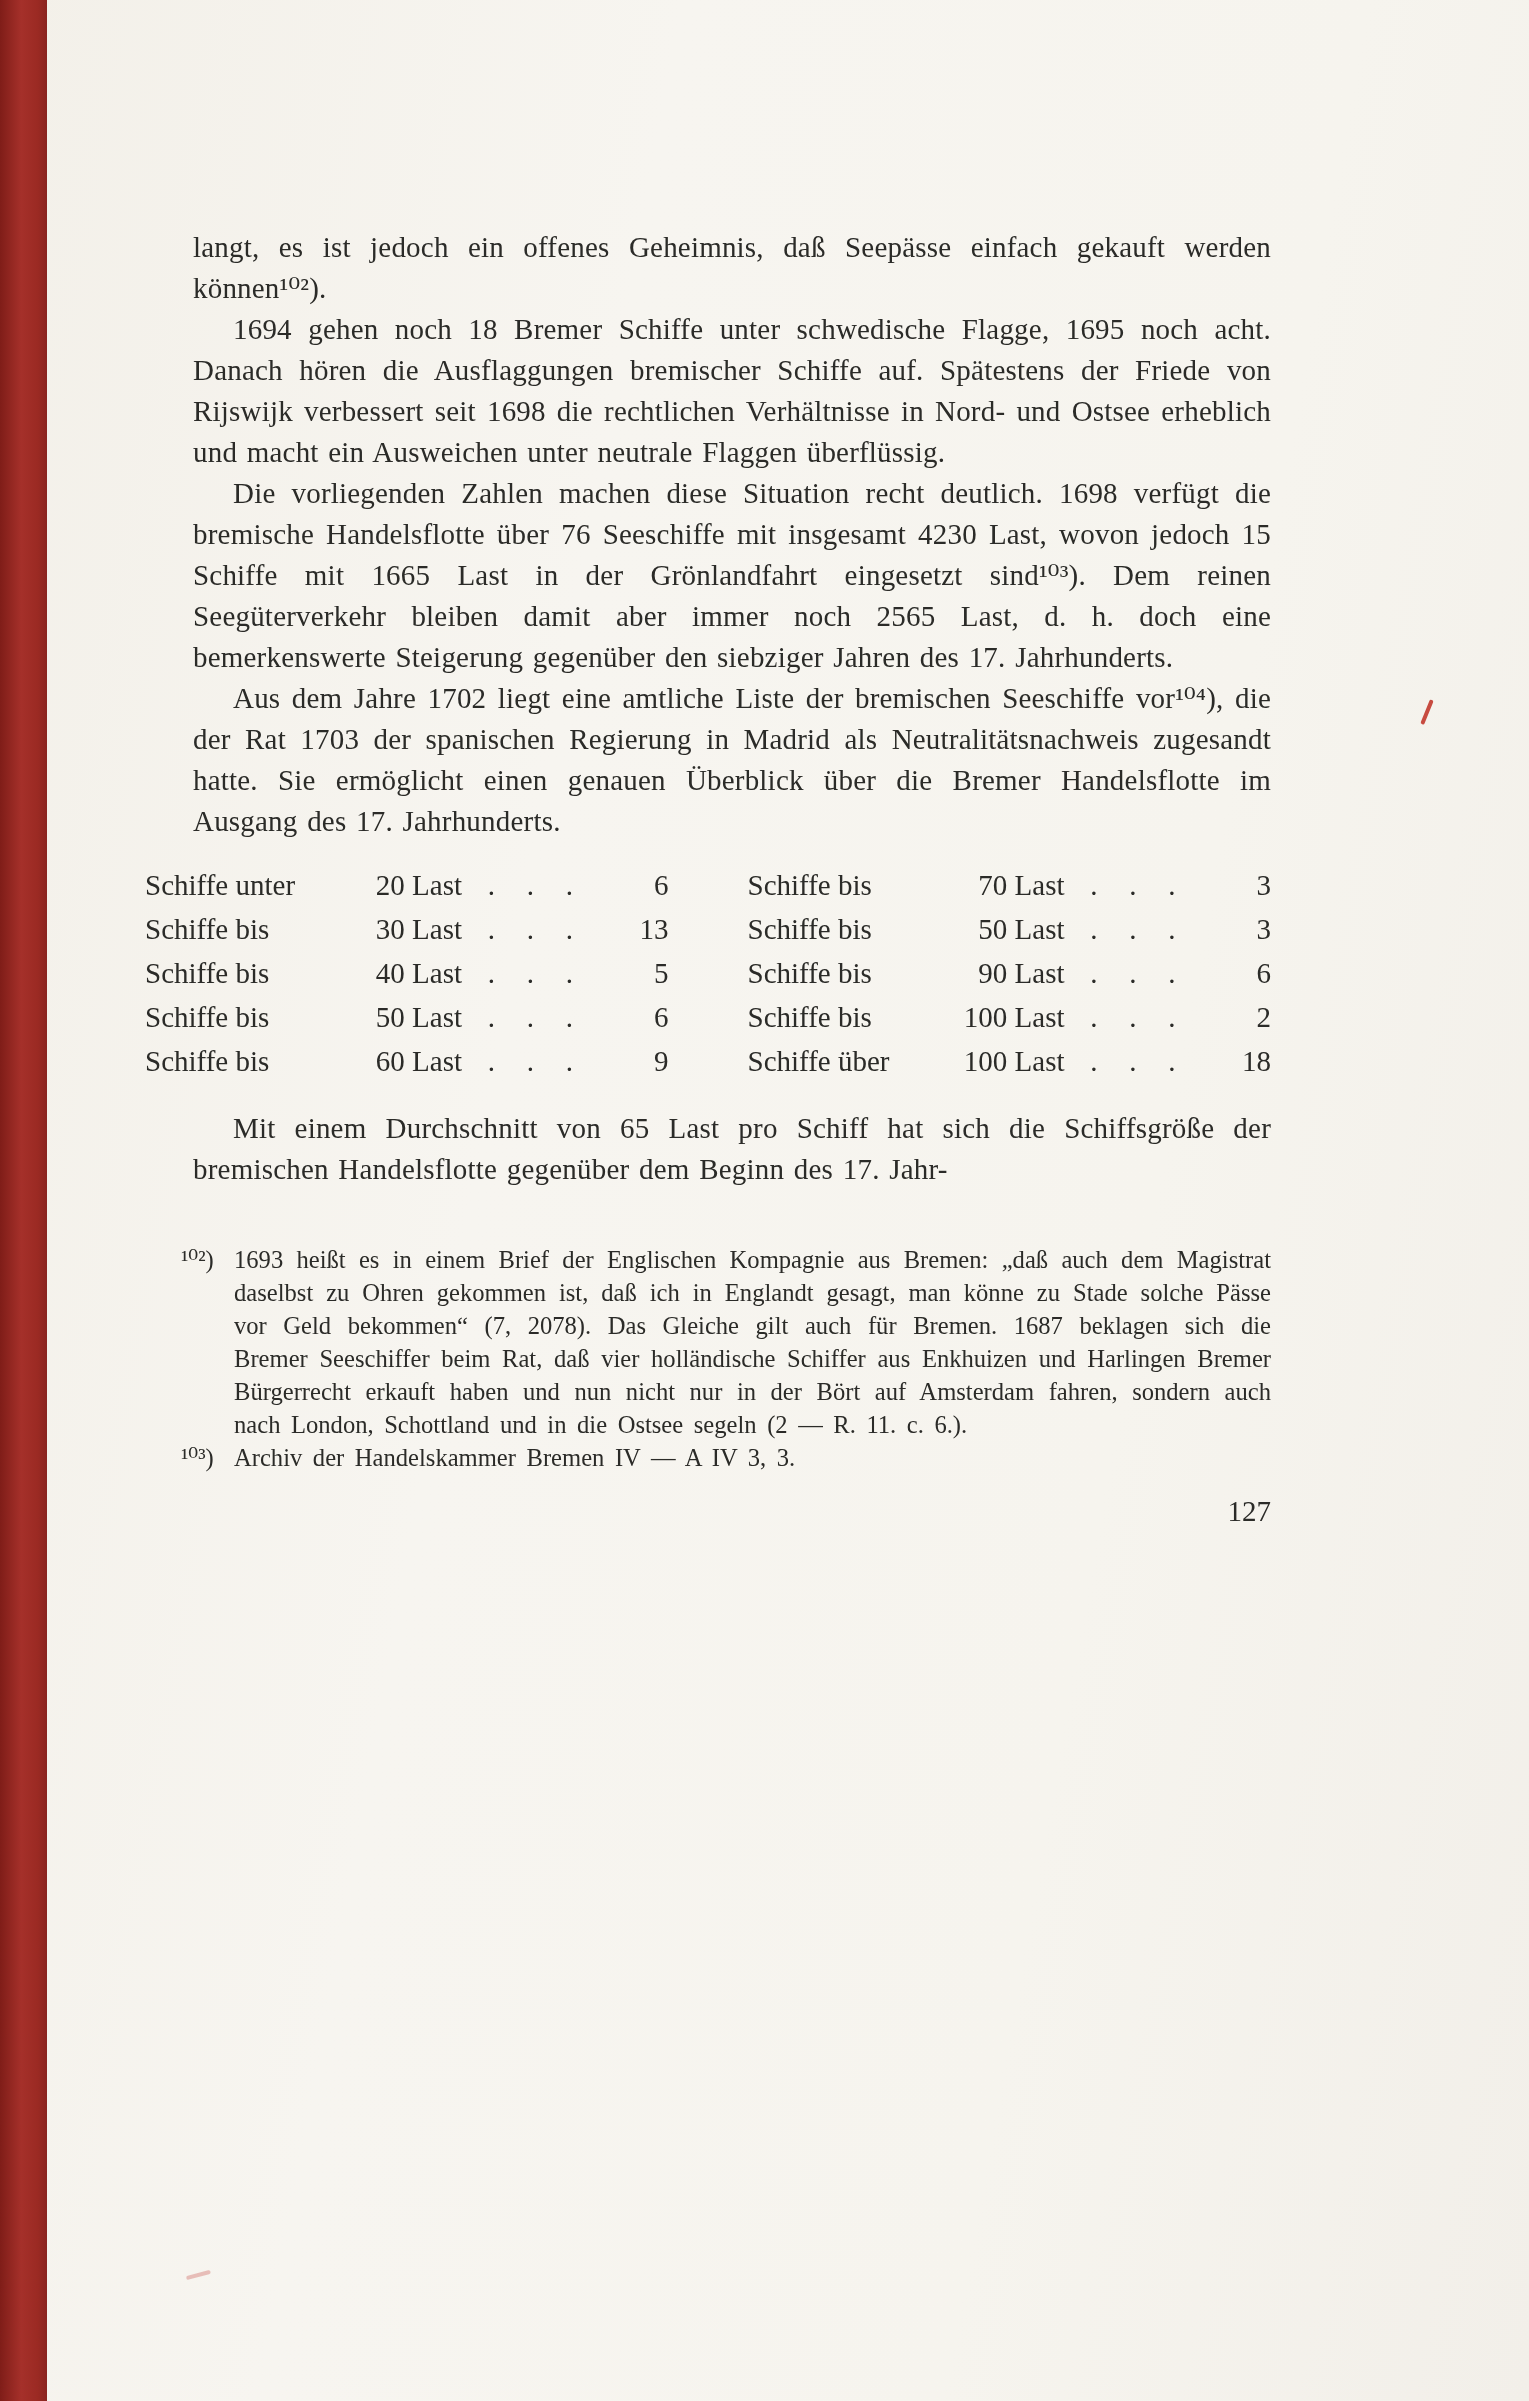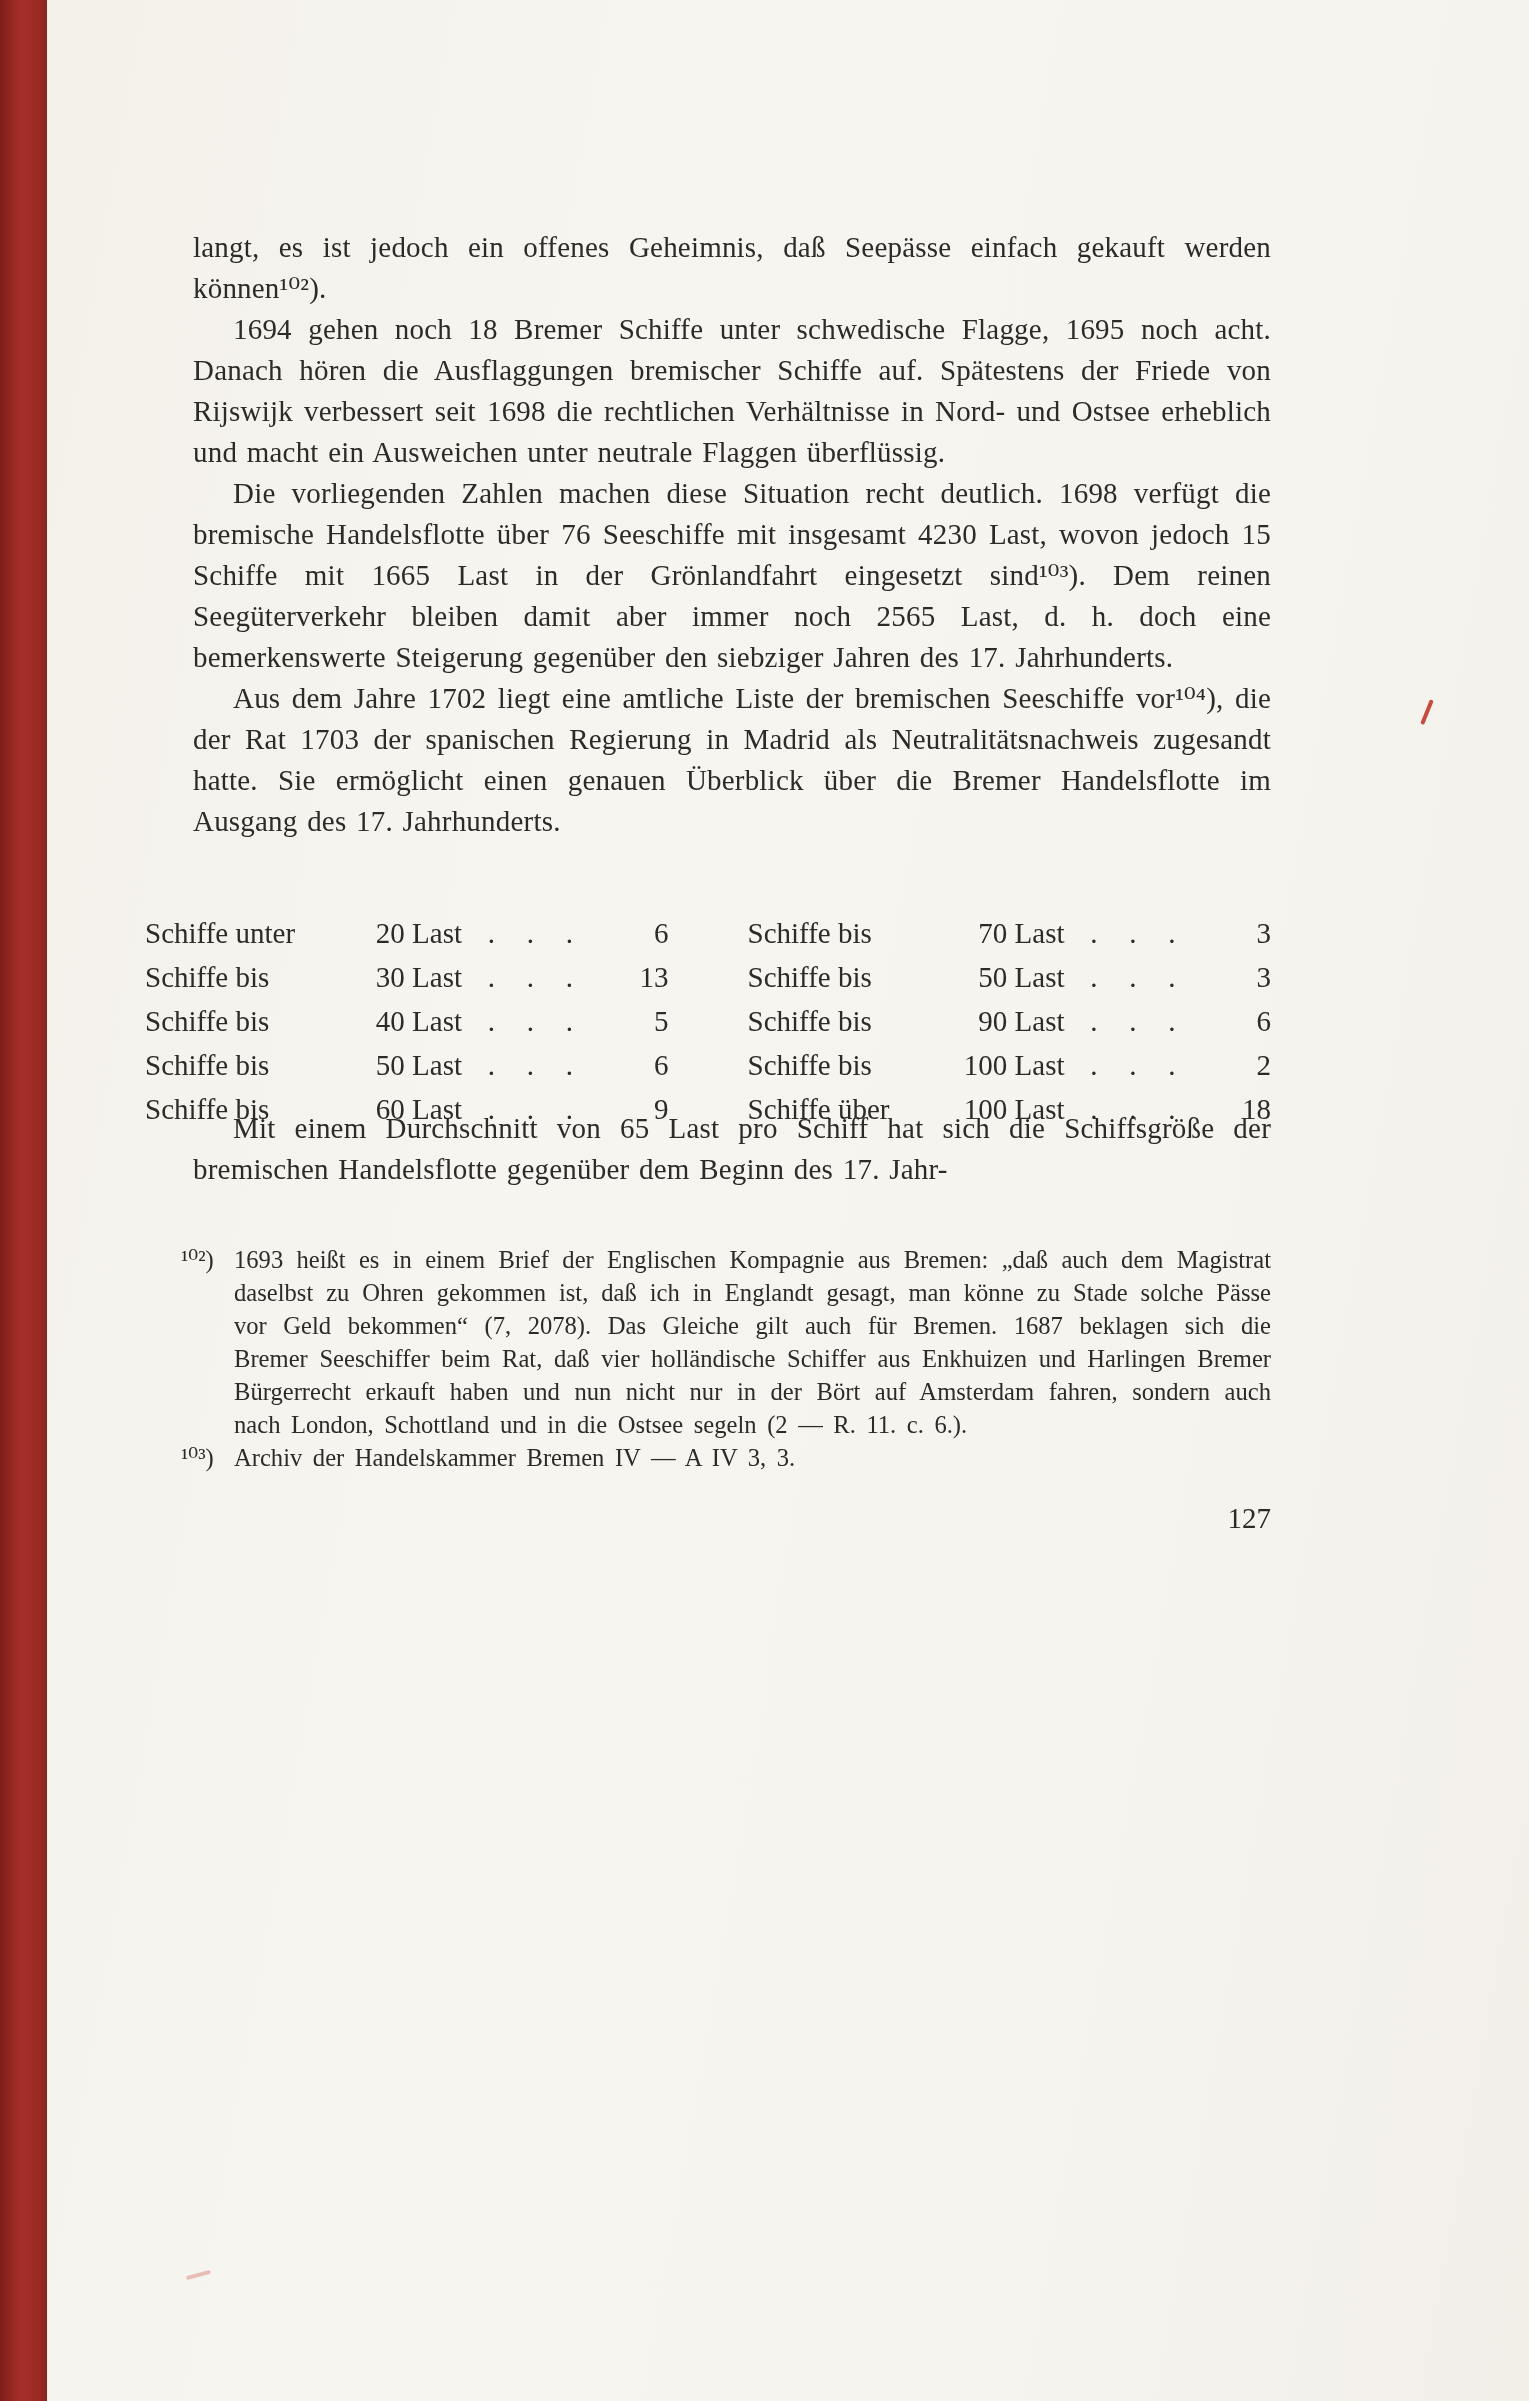--- a/index.html
+++ b/index.html
@@ -41,36 +41,36 @@
   .ship-table {
     display: flex;
     margin-top: 21px;
     margin-bottom: 24.6px;
     font-size: 29px;
   }
   .t-col { display: flex; flex-direction: column; }
   .t-col.left  { width: 524px; }
   .t-col.right { width: 524px; margin-left: 79px; }
   .t-row { display: flex; align-items: baseline; line-height: 44px; height: 44px; }
-  .t-label  { width: 198px; flex: none; margin-top: 48px; }
+  .t-label  { width: 198px; flex: none; }
   .t-amount { width: 119px; flex: none; text-align: right; }
   .t-dots   { width: 149px; flex: none; text-align: center; letter-spacing: 12.3px; }
   .t-count  { flex: 1; text-align: right; }
 
   .footnotes {
     margin-top: 53px;
     font-size: 24.6px;
     line-height: 33px;
   }
   .footnote { display: flex; margin-left: 36px; }
   .fn-num { width: 53px; flex: none; }
   .fn-text { flex: 1; text-align: justify; word-spacing: 4.4px; }
 
   .page-number {
-    margin-top: 28px;
+    margin-top: 21px;
     text-align: right;
     font-size: 29px;
   }
 
   .red-tick {
     position: absolute;
     left: 1425px; top: 699px;
     width: 3.5px; height: 26px;
     background: #c2392c;
     border-radius: 1.8px;

